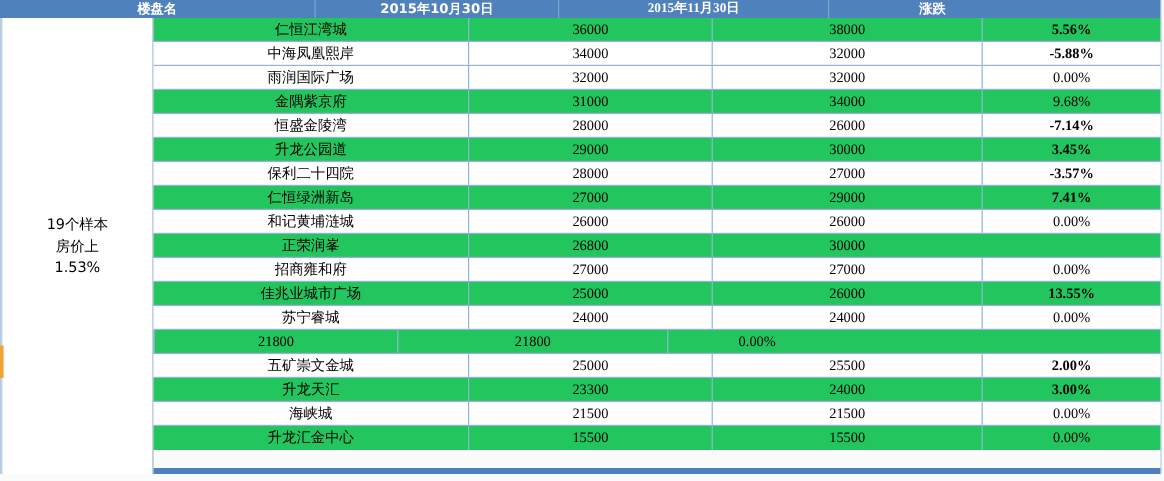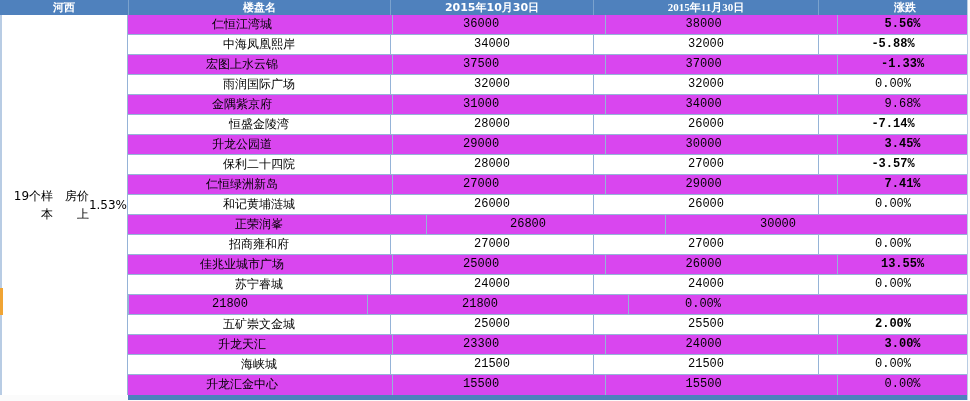--- a/index.html
+++ b/index.html
@@ -41,69 +41,69 @@
   .c5 { width: 149px; padding-left: 24px; }
   
   .body-row { display: flex; }
   .summary-cell {
     width: 128px;
     height: 380px;
     background: #ffffff;
     border-left: 2px solid #b8cce4;
     border-right: 1px solid #95b3d7;
     display: flex;
+    flex-direction: column;
     justify-content: center;
     align-items: center;
     font-size: 12px;
     line-height: 18px;
     color: #000000;
-    text-align: right;
+    text-align: left;
   }
   .rows {
     width: 839px;
     border-bottom: 5px solid #4f81bd;
   }
   .trow {
     display: flex;
     height: 20px;
     border-bottom: 1px solid #95b3d7;
   }
   .trow:last-child { border-bottom: none; }
-  .trow.alt   { background: #d946ef; gap: 36px; }
+  .trow.alt   { background: #22c55e; }
   .trow.plain { background: #ffffff; }
   .trow .cell {
     font-size: 12px;
     line-height: 19px;
     text-align: center;
     color: #000000;
     white-space: nowrap;
     overflow: hidden;
   }
   .cn { width: 262px; }
   .co { width: 203px; border-left: 1px solid #95b3d7; }
   .cv { width: 225px; border-left: 1px solid #95b3d7; }
   .cc { width: 149px; border-left: 1px solid #95b3d7; }
   .cc.bold { font-weight: bold; }
-  .co, .cv, .cc { font-family: Liberation Mono, monospace; font-size: 12px; }
+  .co, .cv, .cc { font-family: Liberation Serif, serif; font-size: 12px; }
   
   .left-marker {
     position: absolute;
     left: 0; top: 288px;
     width: 3px; height: 27px;
     background: #f0a434;
     z-index: 5;
   }
 </style>
 </head>
 <body>
 
 <div class="table-wrap">
 
   <div class="header-row">
-    <div class="cell c1 region-header">河西</div>
     <div class="cell c2">楼盘名</div>
     <div class="cell c3">2015年10月30日</div>
     <div class="cell c4">2015年11月30日</div>
     <div class="cell c5">涨跌</div>
   </div>
 
   <div class="body-row">
     <div class="summary-cell">
       <div>19个样本</div>
       <div>房价上</div>
@@ -115,26 +115,20 @@
           <div class="cell co">36000</div>
           <div class="cell cv">38000</div>
           <div class="cell cc bold">5.56%</div>
         </div>
         <div class="trow plain">
           <div class="cell cn">中海凤凰熙岸</div>
           <div class="cell co">34000</div>
           <div class="cell cv">32000</div>
           <div class="cell cc bold">-5.88%</div>
         </div>
-        <div class="trow alt">
-          <div class="cell cn">宏图上水云锦</div>
-          <div class="cell co">37500</div>
-          <div class="cell cv">37000</div>
-          <div class="cell cc bold">-1.33%</div>
-        </div>
         <div class="trow plain">
           <div class="cell cn">雨润国际广场</div>
           <div class="cell co">32000</div>
           <div class="cell cv">32000</div>
           <div class="cell cc">0.00%</div>
         </div>
         <div class="trow alt">
           <div class="cell cn">金隅紫京府</div>
           <div class="cell co">31000</div>
           <div class="cell cv">34000</div>

